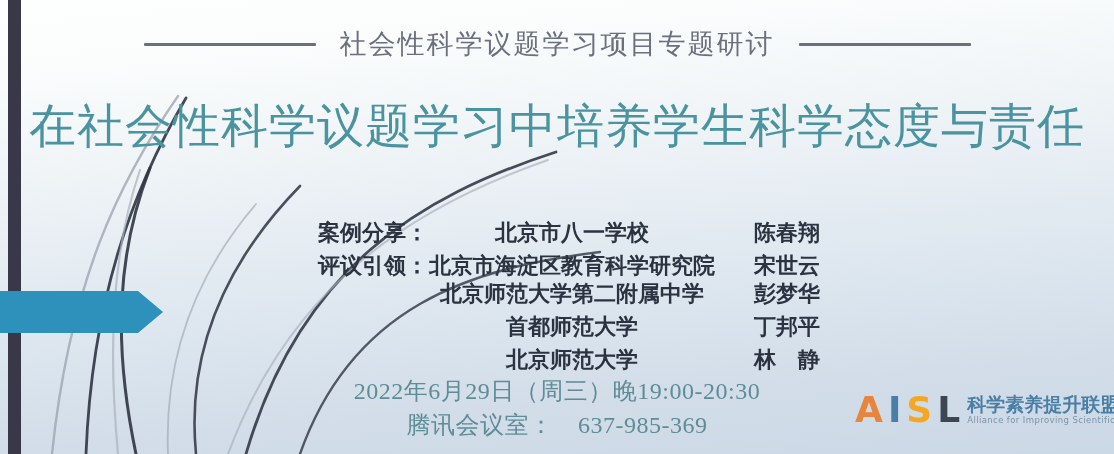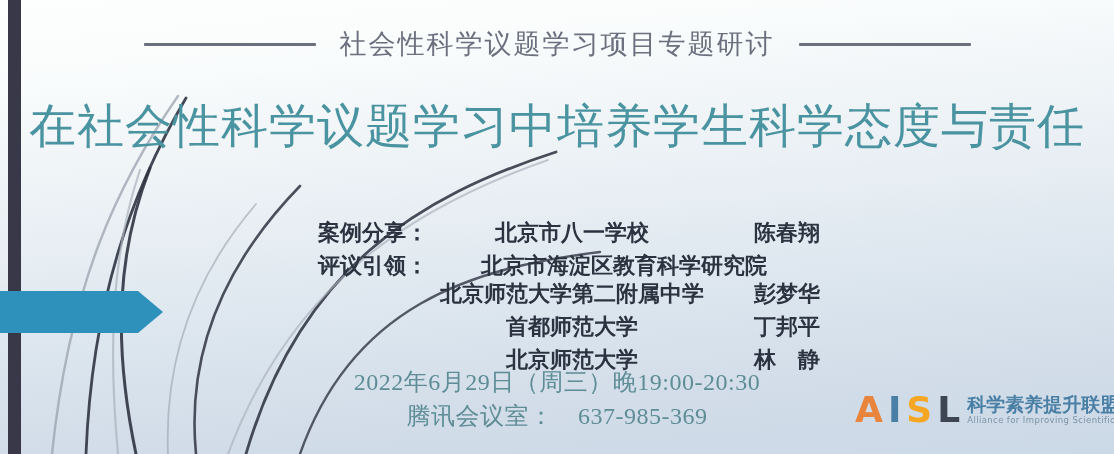--- a/index.html
+++ b/index.html
@@ -115,21 +115,21 @@
     font-size: 22px;
     color: #2b3340;
     font-weight: bold;
     text-align: right;
     margin-top: 31px;
   }
 
   
   .schedule {
     position: absolute;
-    top: 365px;
+    top: 374px;
     left: 0;
     width: 1114px;
     text-align: center;
     color: #5e8d96;
   }
   .sched-line {
     font-size: 24px;
     line-height: 34px;
     letter-spacing: 0.5px;
     white-space: nowrap;
@@ -218,20 +218,21 @@
 
     <div class="roster-row">
       <div class="r-label">案例分享：</div>
       <div class="r-org">北京市八一学校</div>
       <div class="r-name">陈春翔</div>
     </div>
 
     <div class="roster-row">
       <div class="r-label">评议引领：</div>
       <div class="r-org">北京市海淀区教育科学研究院</div>
+      <div class="r-name">宋世云</div>
     </div>
 
     <div class="roster-row">
       <div class="r-label"></div>
       <div class="r-org">北京师范大学第二附属中学</div>
       <div class="r-name">彭梦华</div>
     </div>
 
     <div class="roster-row">
       <div class="r-label"></div>

